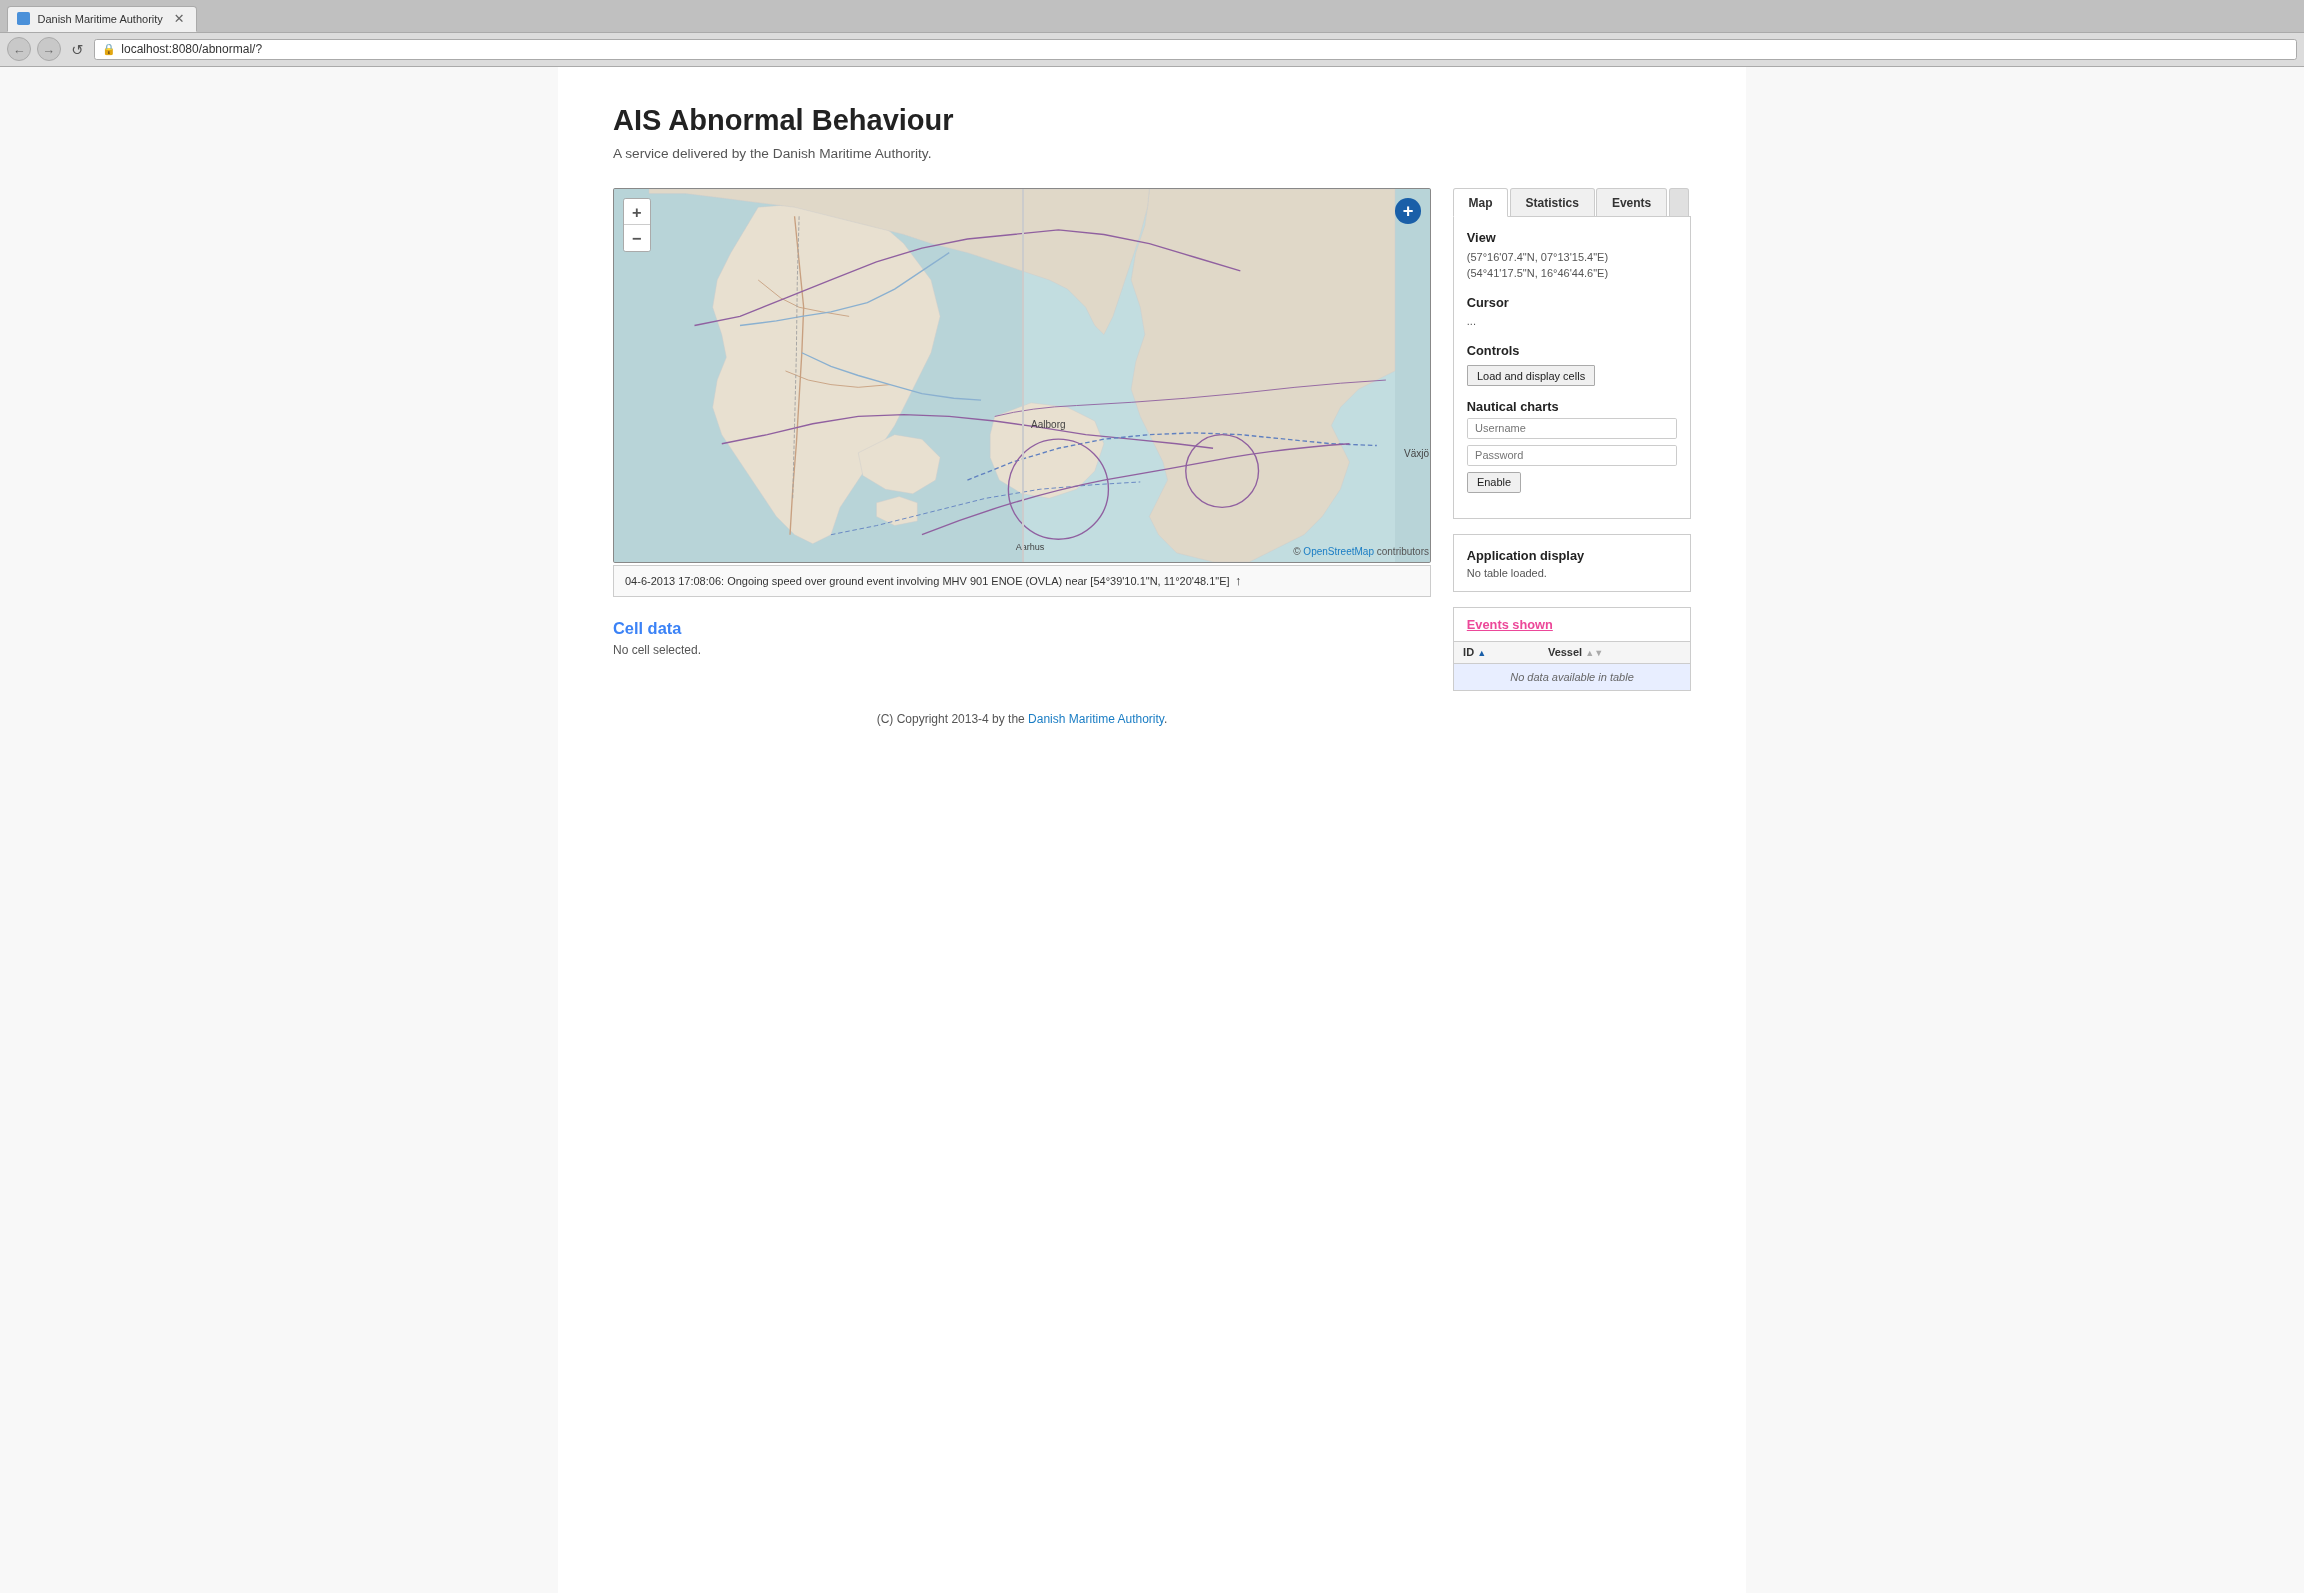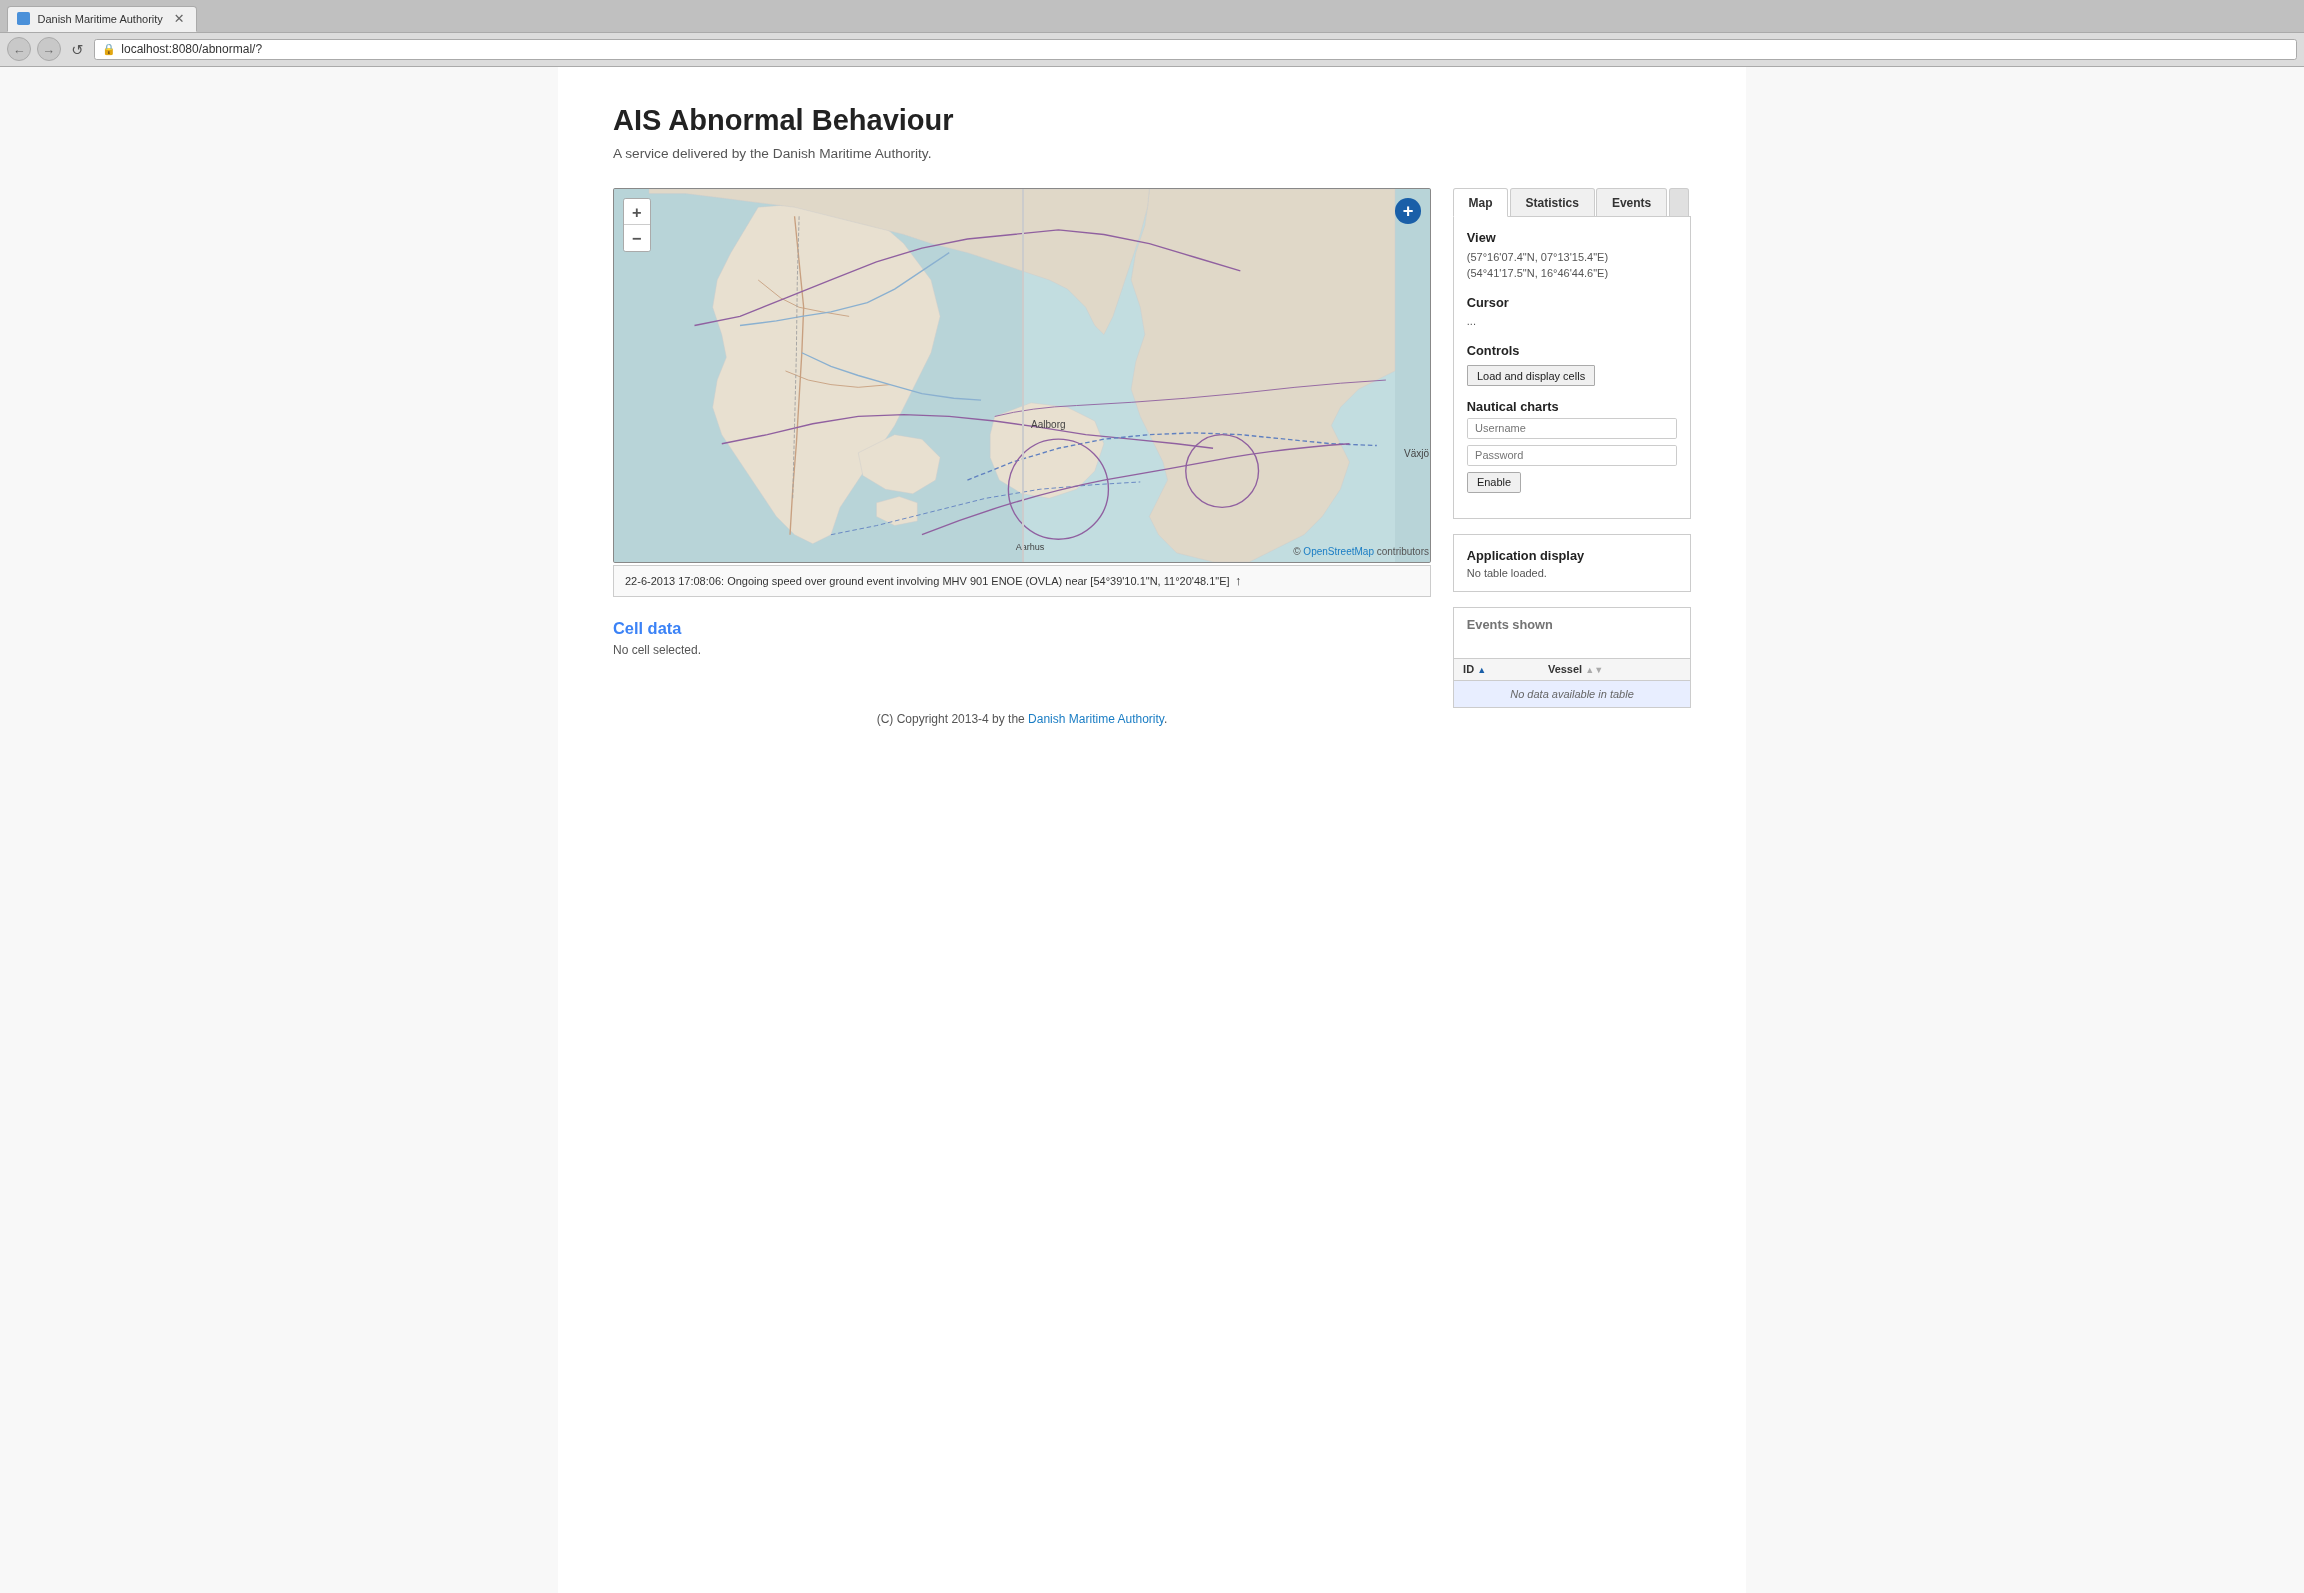--- a/index.html
+++ b/index.html
@@ -395,22 +395,23 @@
       margin-top: 14.6px;
       border: 0.9px solid #ccc;
       background: white;
     }
     .events-shown-header {
       padding: 9.1px 12.8px 5.5px;
     }
     .events-shown-title {
       font-size: 12.8px;
       font-weight: bold;
-      color: #737373;
-      margin-bottom: 20px;
+      color: #ec4899;
+      margin-bottom: 3px;
+      text-decoration: underline;
     }
     .events-table {
       width: 100%;
       border-collapse: collapse;
       font-size: 11px;
     }
     .events-table thead th {
       border-top: 0.9px solid #ccc;
       border-bottom: 0.9px solid #ccc;
       padding: 4.6px 9.1px;
@@ -541,21 +542,21 @@
           
           <div class="map-divider"></div>
 
           
           <div class="map-attribution">
             © <a href="#">OpenStreetMap</a> <span>contributors</span>
           </div>
         </div>
 
         <div class="event-bar">
-          <span>22-6-2013 17:08:06: Ongoing speed over ground event involving MHV 901 ENOE (OVLA) near [54°39'10.1"N, 11°20'48.1"E]</span>
+          <span>04-6-2013 17:08:06: Ongoing speed over ground event involving MHV 901 ENOE (OVLA) near [54°39'10.1"N, 11°20'48.1"E]</span>
           <span class="event-arrow">↑</span>
         </div>
 
         <div class="cell-data-section">
           <div class="cell-data-title">Cell data</div>
           <div class="cell-data-value">No cell selected.</div>
         </div>
 
         <div class="page-footer">
           <span>(C) Copyright 2013-4 by the </span><a href="#">Danish Maritime Authority</a><span>.</span>

